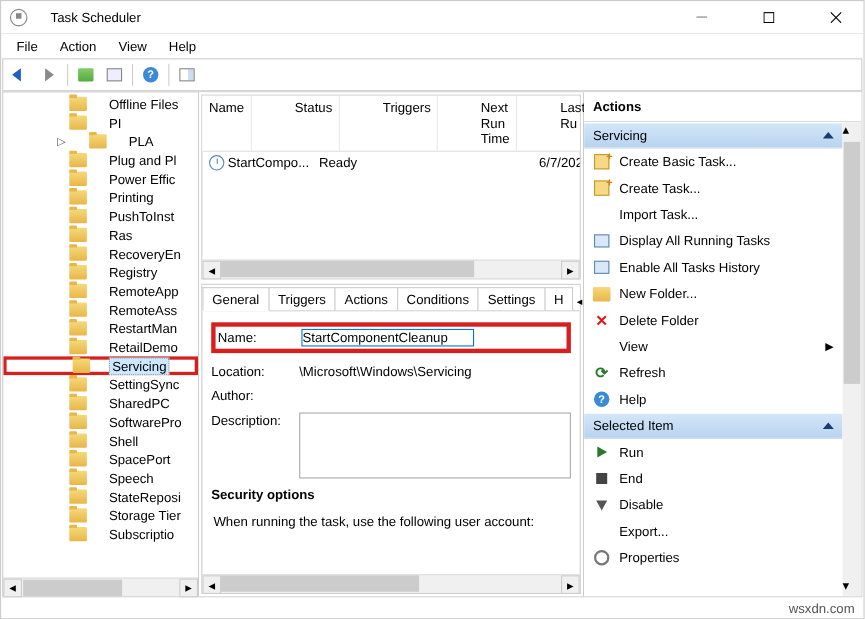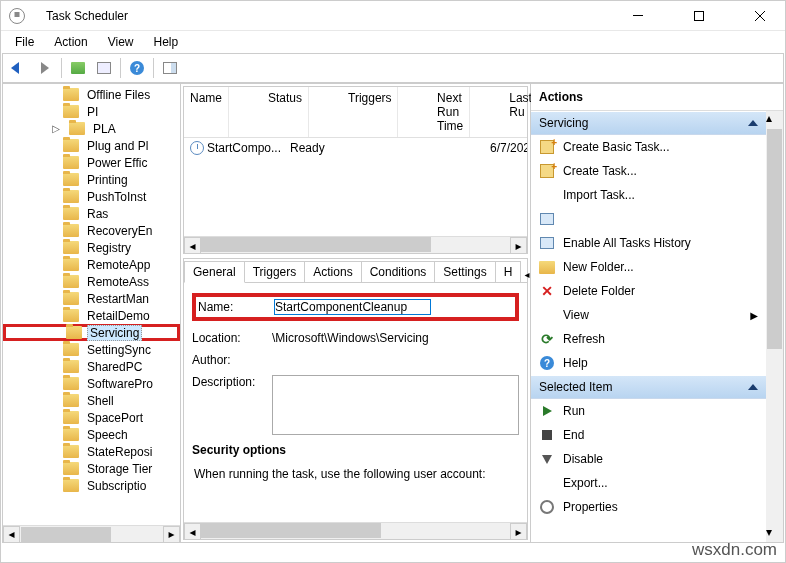--- a/index.html
+++ b/index.html
@@ -15,21 +15,21 @@
 .menubar span { padding: 2px 10px; }
 
 .toolbar { height: 30px; display: flex; align-items: center; padding: 2px 4px; border: 1px solid #ccc; margin: 0 1px; gap: 2px; }
 .toolbar .tbtn { width: 24px; height: 24px; display: flex; align-items: center; justify-content: center; border: 1px solid transparent; }
 .toolbar .sep { width: 1px; height: 20px; background: #ccc; margin: 0 2px; }
 
 .content { display: flex; height: 460px; border: 1px solid #ccc; margin: 0 1px; }
 
 .tree-pane { width: 178px; border-right: 1px solid #ccc; display: flex; flex-direction: column; }
 .tree { flex: 1; overflow: auto; padding-top: 2px; }
-.tree-item { display: flex; align-items: center; height: 17px; padding-left: 60px; white-space: nowrap; gap: 8px; }
+.tree-item { display: flex; align-items: center; height: 17px; padding-left: 60px; white-space: nowrap; gap: 20px; }
 .tree-item.has-expand { padding-left: 48px; }
 .tree-item .expand { width: 10px; text-align: center; font-size: 10px; color: #555; }
 .tree-item .folder { width: 16px; height: 13px; background: linear-gradient(#f5d97a, #e8b64a); border-radius: 1px; position: relative; flex-shrink: 0; }
 .tree-item .folder::before { content: ''; position: absolute; top: -2px; left: 0; width: 7px; height: 3px; background: #e8b64a; border-radius: 1px 1px 0 0; }
 .tree-item.selected { cursor: default; }
 .tree-item.selected .label { background: #cce8ff; border: 1px dotted #999; padding: 0 2px; margin-left: -3px; }
 .tree-item.highlighted { border: 3px solid #d62020; }
 .tree-scroll-h { height: 17px; background: #f0f0f0; display: flex; align-items: center; border-top: 1px solid #ddd; }
 .tree-scroll-h .sb-btn { width: 17px; height: 17px; background: #f0f0f0; display: flex; align-items: center; justify-content: center; border: 1px solid #ccc; }
 .tree-scroll-h .sb-thumb { width: 90px; height: 15px; background: #ccc; margin: 0 1px; }
@@ -78,21 +78,21 @@
 .run-ic { width: 0; height: 0; border-top: 5px solid transparent; border-bottom: 5px solid transparent; border-left: 9px solid #2a7a2a; }
 .stop-ic { width: 10px; height: 10px; background: #444; }
 .dis-ic { width: 0; height: 0; border-left: 5px solid transparent; border-right: 5px solid transparent; border-top: 9px solid #555; }
 .q-ic { width: 14px; height: 14px; background: #3a8ad8; border-radius: 50%; color: #fff; font-size: 10px; font-weight: bold; display: flex; align-items: center; justify-content: center; }
 .gear-ic { width: 14px; height: 14px; border: 2px solid #777; border-radius: 50%; }
 .ref-ic { color: #2a7a2a; font-size: 14px; font-weight: bold; }
 .task-ic { width: 14px; height: 14px; background: #f5d985; border: 1px solid #c89830; position: relative; }
 .task-ic::after { content: '+'; position: absolute; top: -4px; right: -4px; color: #d68010; font-size: 10px; font-weight: bold; }
 .disp-ic { width: 14px; height: 12px; border: 1px solid #6088b0; background: #d8e8f8; }
 
-.footer { position: absolute; bottom: 2px; right: 8px; font-size: 17px; color: #555; }
+.footer { position: absolute; bottom: 2px; right: 8px; font-size: 12px; color: #555; }
 .vscroll-actions { width: 17px; background: #f0f0f0; display: flex; flex-direction: column; }
 .vscroll-actions .vt { flex: 1; }
 .vscroll-actions .vthumb { width: 15px; height: 220px; background: #ccc; margin: 1px auto; }
 .actions-wrap { display: flex; flex: 1; overflow: hidden; }
 </style>
 </head>
 <body>
 
 <div class="titlebar">
   <div class="icon"></div>
@@ -351,20 +351,21 @@
             <span>Create Task...</span>
           </div>
         <div class="action-item">
             <div class="aicon"></div>
             <span>Import Task...</span>
           </div>
         <div class="action-item">
             <div class="aicon">
               <div class="disp-ic"></div>
             </div>
+            <span>Display All Running Tasks</span>
           </div>
         <div class="action-item">
             <div class="aicon">
               <div class="disp-ic"></div>
             </div>
             <span>Enable All Tasks History</span>
           </div>
         <div class="action-item">
             <div class="aicon">
               <div class="folder-ic"></div>

